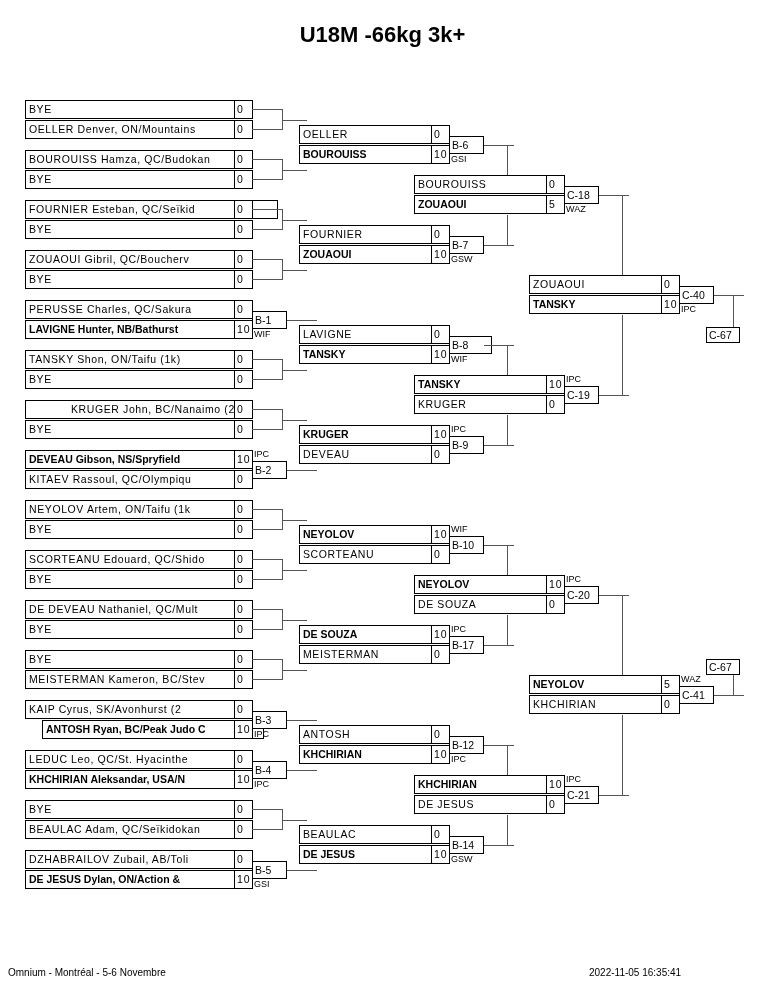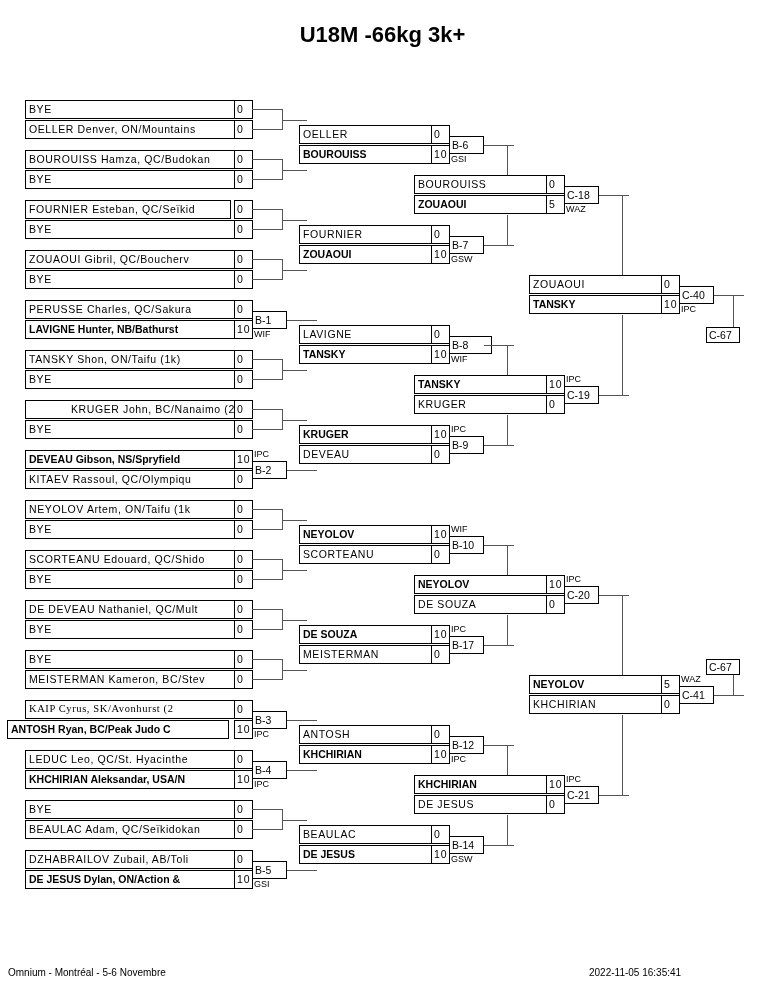--- a/index.html
+++ b/index.html
@@ -49,21 +49,21 @@
     <div class="row" style="left: 25px; top: 170px; width: 210px;">
       <span class="nm" style="width: 204px;">BYE</span>
     </div>
     <div class="sc" style="left: 234px; top: 170px; width: 19px;">
       <span>0</span>
     </div>
     <div class="line" style="left: 252px; top: 159px; width: 30px; height: 1px;"></div>
     <div class="line" style="left: 252px; top: 179px; width: 30px; height: 1px;"></div>
     <div class="line" style="left: 282px; top: 159px; width: 1px; height: 21px;"></div>
     <div class="line" style="left: 282px; top: 170px; width: 25px; height: 1px;"></div>
-    <div class="row" style="left: 25px; top: 200px; width: 206px;">
+    <div class="row" style="left: 25px; top: 200px; width: 253px;">
       <span class="nm" style="width: 204px;">FOURNIER Esteban, QC/Seïkid</span>
     </div>
     <div class="sc" style="left: 234px; top: 200px; width: 19px;">
       <span>0</span>
     </div>
     <div class="row" style="left: 25px; top: 220px; width: 210px;">
       <span class="nm" style="width: 204px;">BYE</span>
     </div>
     <div class="sc" style="left: 234px; top: 220px; width: 19px;">
       <span>0</span>
@@ -208,26 +208,26 @@
       <span class="nm" style="width: 204px;">MEISTERMAN Kameron, BC/Stev</span>
     </div>
     <div class="sc" style="left: 234px; top: 670px; width: 19px;">
       <span>0</span>
     </div>
     <div class="line" style="left: 252px; top: 659px; width: 30px; height: 1px;"></div>
     <div class="line" style="left: 252px; top: 679px; width: 30px; height: 1px;"></div>
     <div class="line" style="left: 282px; top: 659px; width: 1px; height: 21px;"></div>
     <div class="line" style="left: 282px; top: 670px; width: 25px; height: 1px;"></div>
     <div class="row" style="left: 25px; top: 700px; width: 210px;">
-      <span class="nm" style="width: 204px; font-family: Liberation Serif, serif;">KAIP Cyrus, SK/Avonhurst (2</span>
+      <span class="nm" style="width: 204px;">KAIP Cyrus, SK/Avonhurst (2</span>
     </div>
     <div class="sc" style="left: 234px; top: 700px; width: 19px;">
       <span>0</span>
     </div>
-    <div class="row win" style="left: 7px; top: 720px; width: 222px;">
+    <div class="row win" style="left: 42px; top: 720px; width: 222px;">
       <span class="nm" style="width: 204px;">ANTOSH Ryan, BC/Peak Judo C</span>
     </div>
     <div class="sc" style="left: 234px; top: 720px; width: 19px;">
       <span>10</span>
     </div>
     <div class="lbl" style="left: 252px; top: 711px; width: 35px;">B-3</div>
     <div class="tech" style="left: 254px; top: 729px;">IPC</div>
     <div class="line" style="left: 287px; top: 720px; width: 30px; height: 1px;"></div>
     <div class="row" style="left: 25px; top: 750px; width: 210px;">
       <span class="nm" style="width: 204px;">LEDUC Leo, QC/St. Hyacinthe</span>

